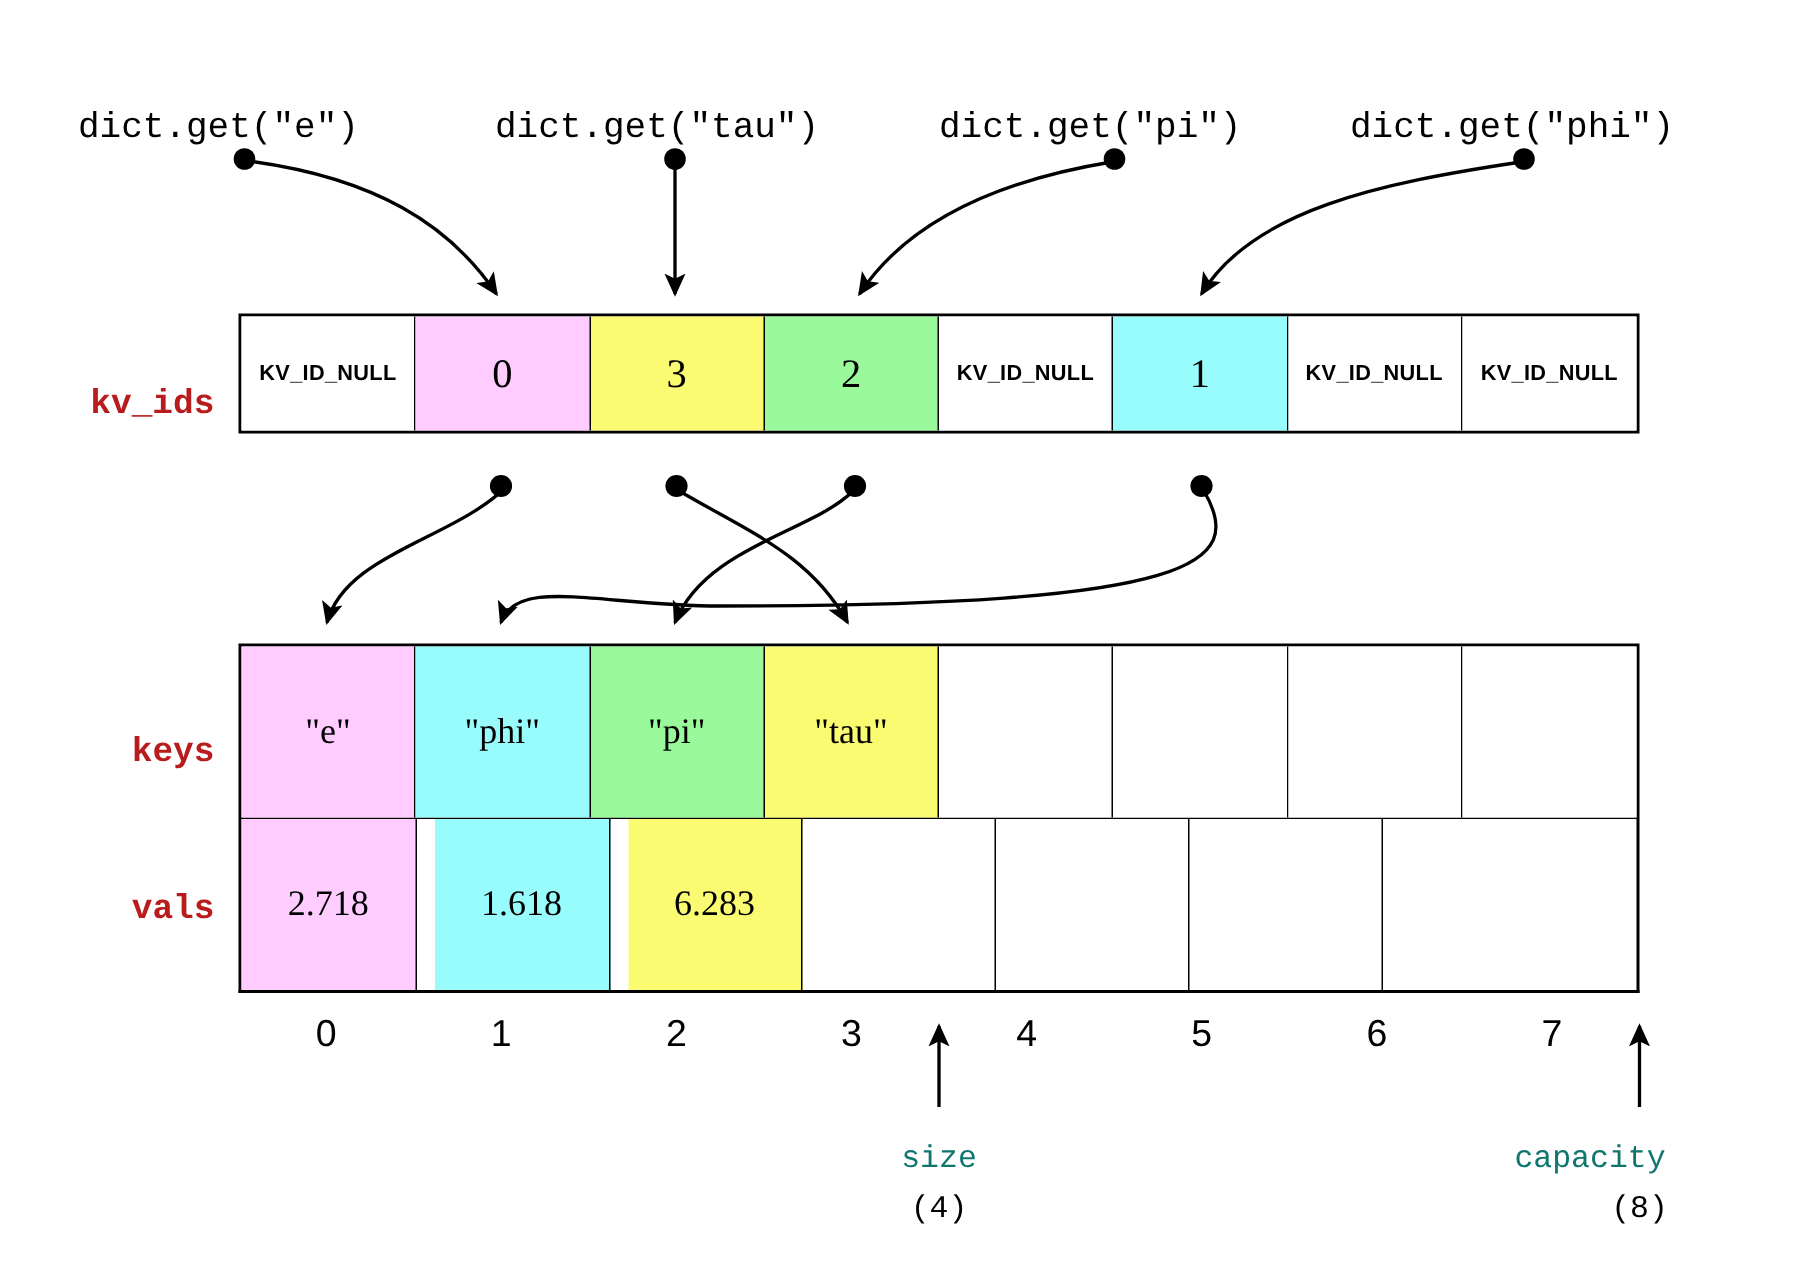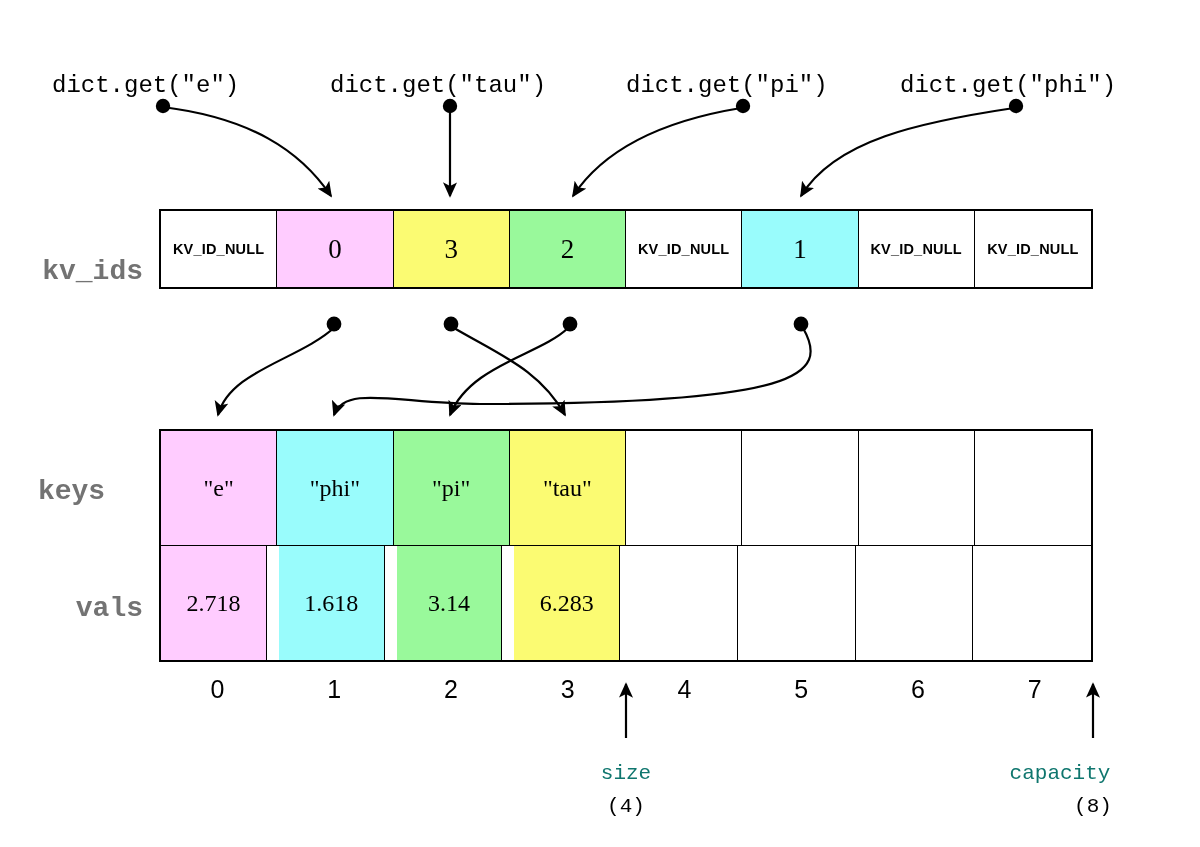--- a/index.html
+++ b/index.html
@@ -23,23 +23,23 @@
     font-size: 24px;
     color: #000000;
     white-space: nowrap;
     letter-spacing: 0px;
   }
 
   
   .row-label {
     position: absolute;
     font-family: "Liberation Mono", "DejaVu Sans Mono", monospace;
-    font-size: 28px;
+    font-size: 23px;
     font-weight: bold;
-    color: #737373;
+    color: #b91c1c;
     text-align: right;
     white-space: nowrap;
   }
 
   
   .grid {
     position: absolute;
     display: flex;
     box-sizing: border-box;
     border: 2px solid #000000;
@@ -122,21 +122,21 @@
 <body>
 
 <div id="canvas">
 
   <div class="call-label" style="left:52px;  top:72px;">dict.get("e")</div>
   <div class="call-label" style="left:330px; top:72px;">dict.get("tau")</div>
   <div class="call-label" style="left:626px; top:72px;">dict.get("pi")</div>
   <div class="call-label" style="left:900px; top:72px;">dict.get("phi")</div>
 
   <div class="row-label" style="left:0px; top:256px; width:143px;">kv_ids</div>
-  <div class="row-label" style="left:0px; top:476px; width:143px;text-align:center;">keys</div>
+  <div class="row-label" style="left:0px; top:488px; width:143px;">keys</div>
   <div class="row-label" style="left:0px; top:593px; width:143px;">vals</div>
 
   <div class="grid" id="kv-grid" style="left:159px; top:209px; width:934px; height:80px;">
       <div class="cell" style="width: 116.75px; background: rgb(255, 255, 255);">
         <span class="cell-null">KV_ID_NULL</span>
       </div>
       <div class="cell" style="width: 116.75px; background: rgb(255, 204, 255);">
         <span class="cell-num">0</span>
       </div>
       <div class="cell" style="width: 116.75px; background: rgb(251, 251, 114);">
@@ -184,23 +184,20 @@
       <div class="cell" style="width: 116.75px; background: rgb(255, 255, 255);">
         <span class="cell-key"></span>
       </div>
     </div>
   <div class="grid" id="vals-grid" style="left:159px; top:546px; width:934px; height:116px; border-top:none;gap:12px;">
       <div class="cell" style="width: 116.75px; background: rgb(255, 204, 255);">
         <span class="cell-val">2.718</span>
       </div>
       <div class="cell" style="width: 116.75px; background: rgb(153, 252, 252);">
         <span class="cell-val">1.618</span>
-      </div>
-      <div class="cell" style="width: 116.75px; background: rgb(153, 249, 155);">
-        <span class="cell-val">3.14</span>
       </div>
       <div class="cell" style="width: 116.75px; background: rgb(251, 251, 114);">
         <span class="cell-val">6.283</span>
       </div>
       <div class="cell" style="width: 116.75px; background: rgb(255, 255, 255);">
         <span class="cell-val"></span>
       </div>
       <div class="cell" style="width: 116.75px; background: rgb(255, 255, 255);">
         <span class="cell-val"></span>
       </div>

